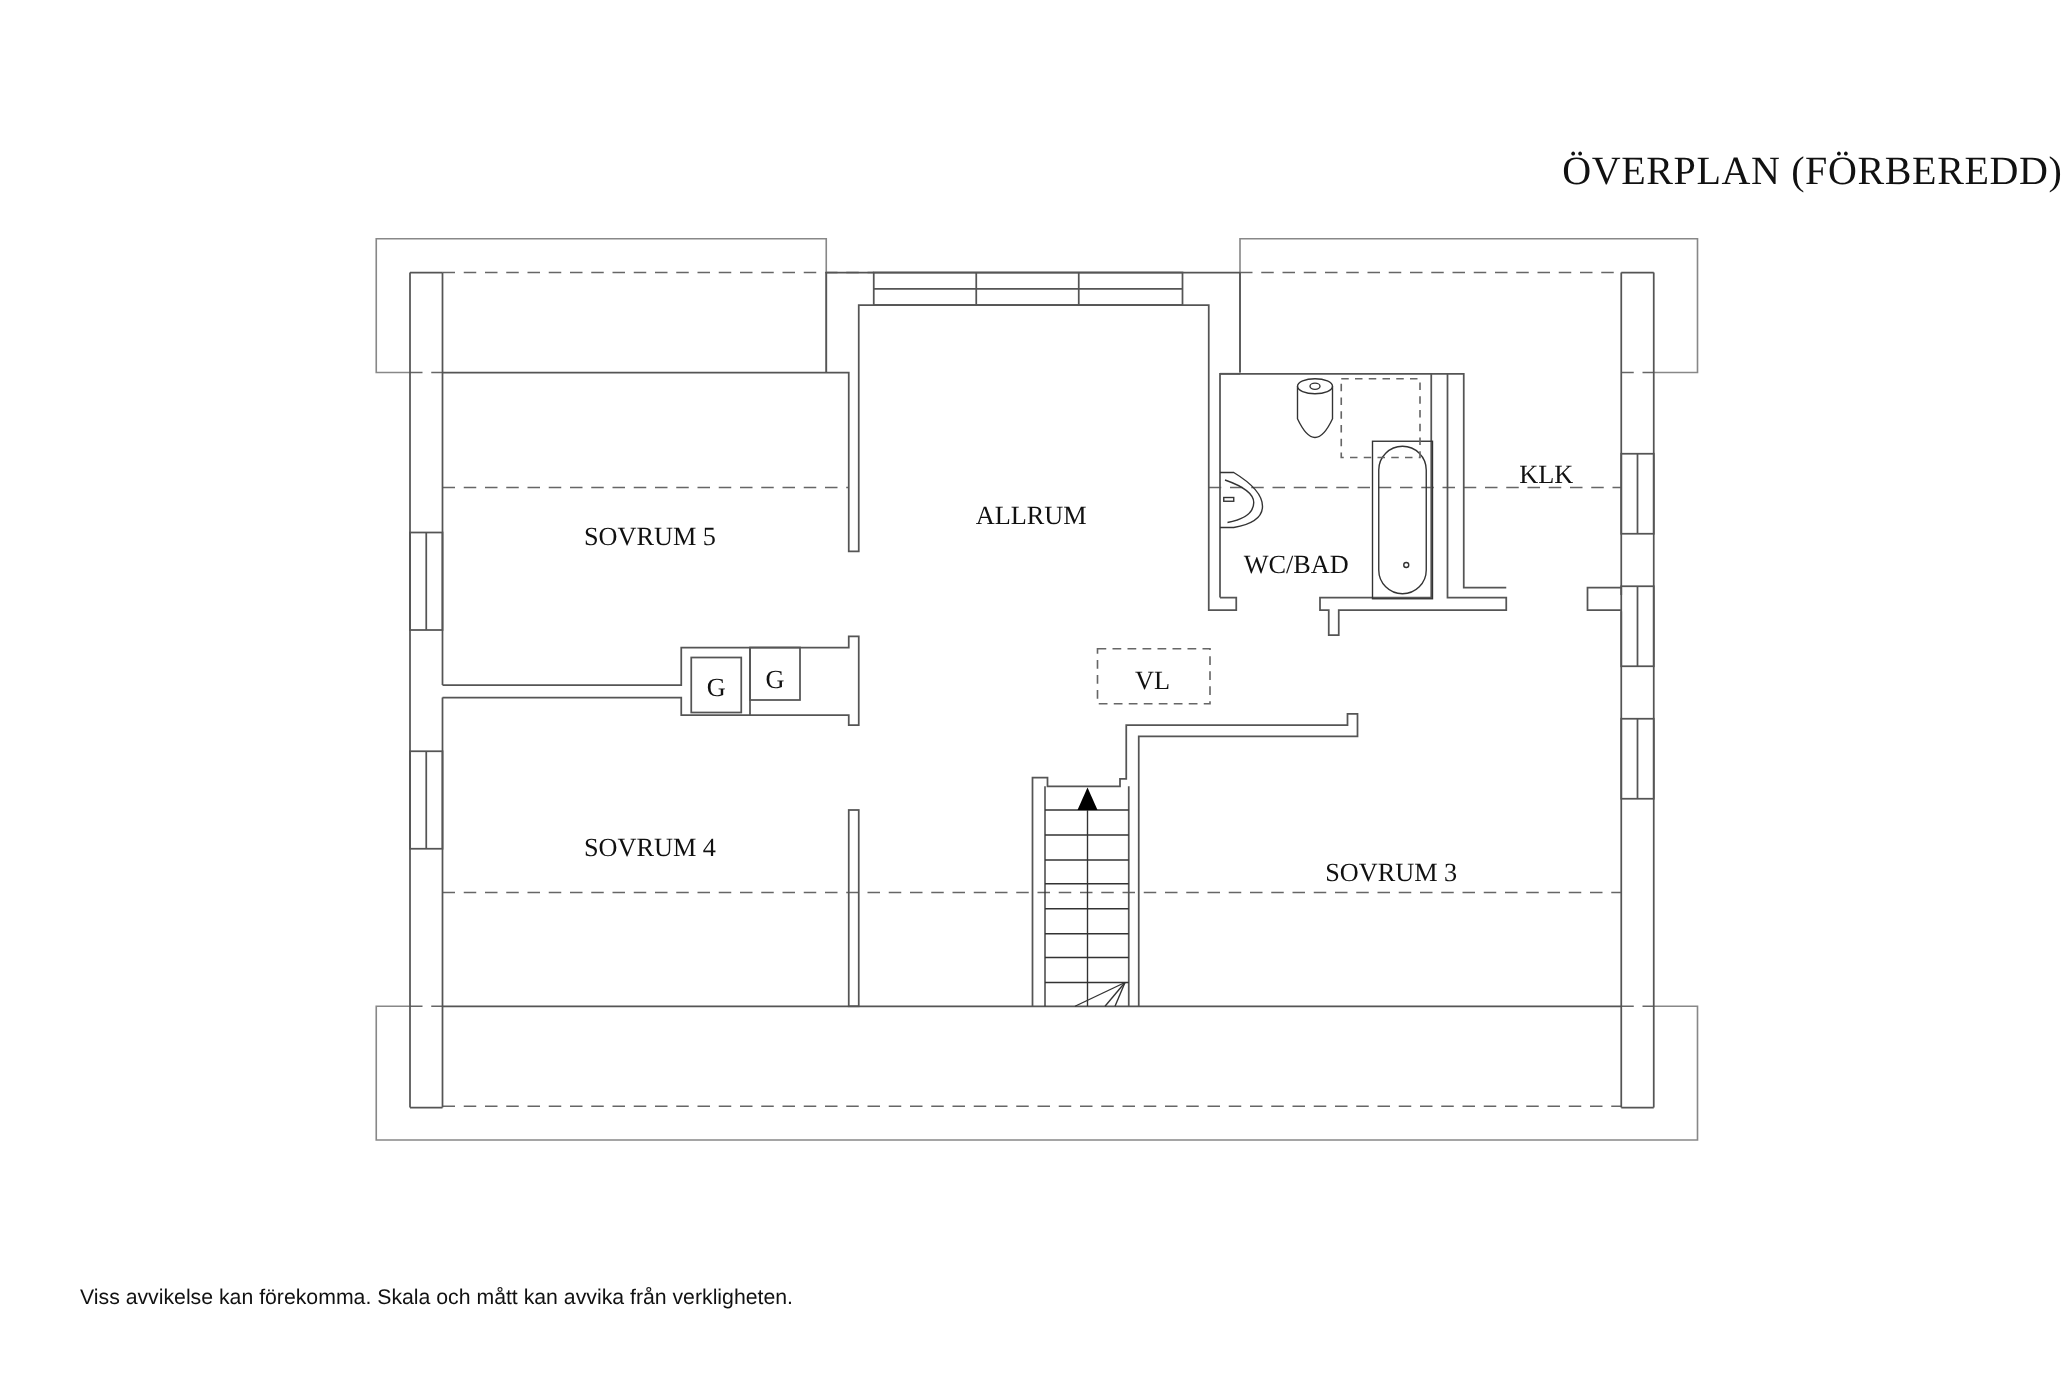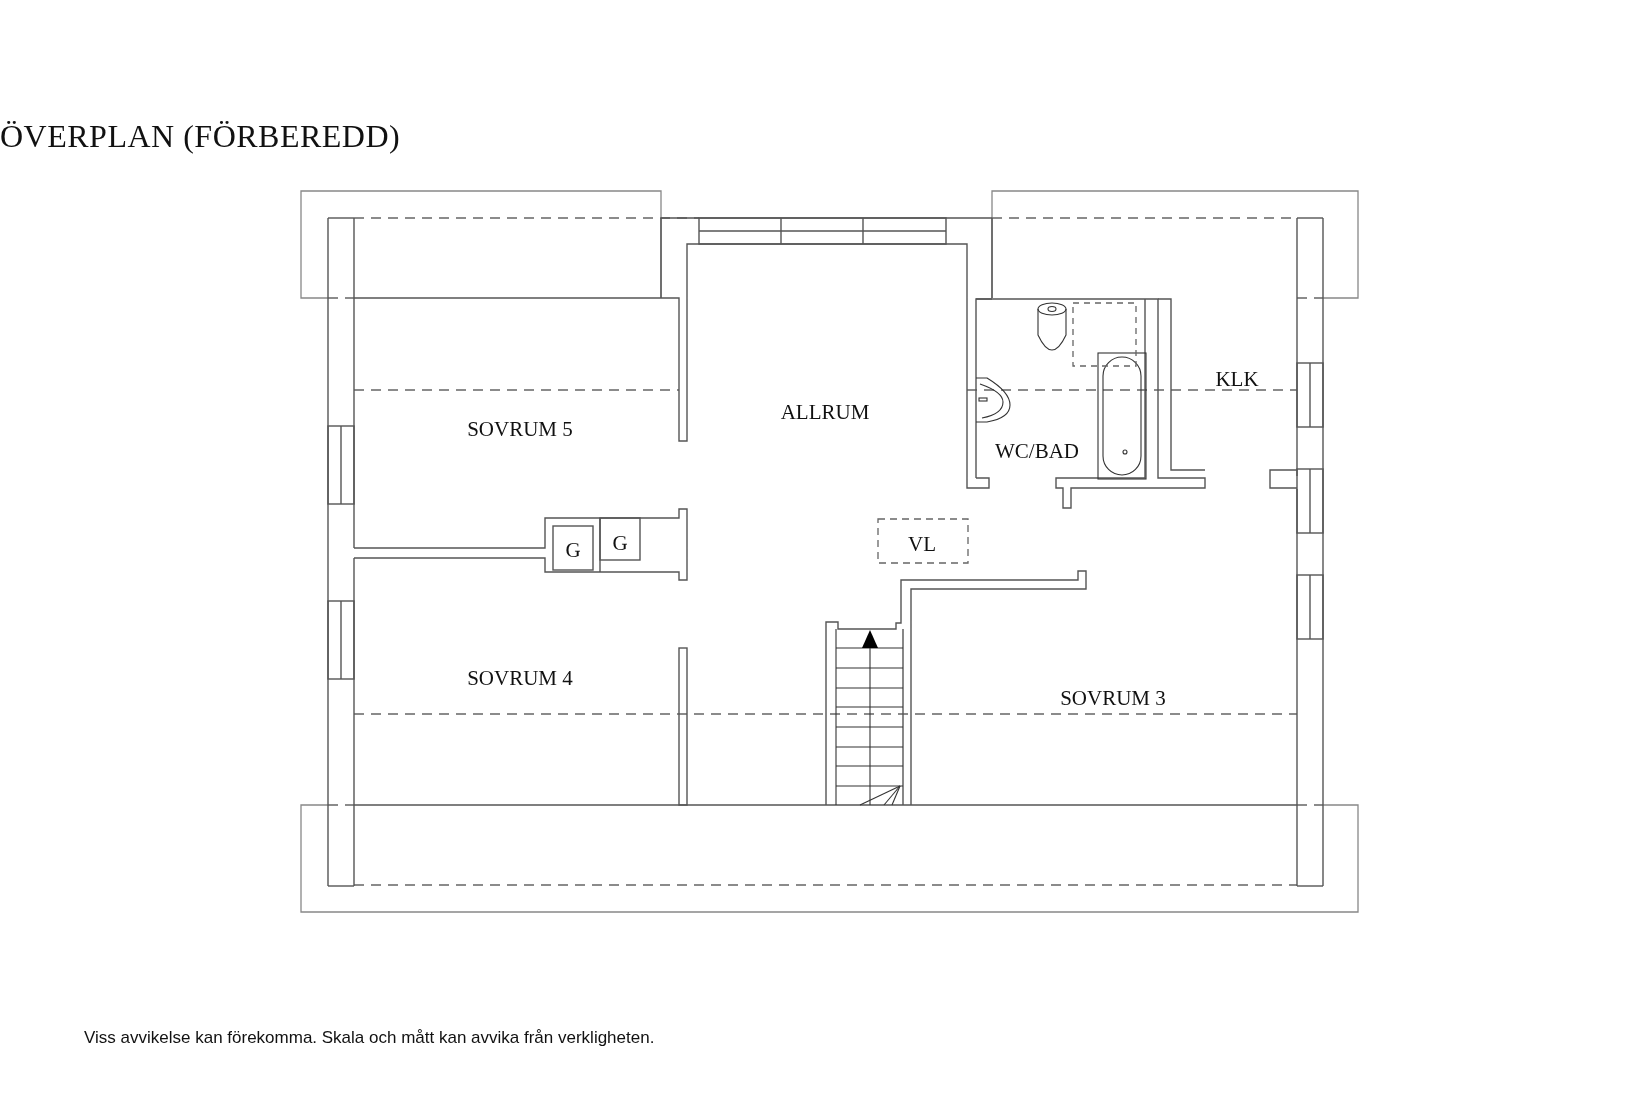--- a/index.html
+++ b/index.html
@@ -1,21 +1,21 @@
 <!DOCTYPE html>
 <html><head>
 <meta charset="utf-8">
 <style>
   html,body{margin:0;padding:0;background:#ffffff;}
   body{width:1650px;height:1100px;position:relative;overflow:hidden;}
   #plan{position:absolute;left:0;top:0;width:1650px;height:1100px;}
-  .title{position:absolute;left:0;width:1650px;top:118px;text-align:left;
+  .title{position:absolute;left:0;width:1650px;top:118px;text-align:right;
     font-family:"Liberation Serif","DejaVu Serif",serif;font-size:32px;color:#111;letter-spacing:0.5px;}
   .footer{position:absolute;left:64px;top:1028px;font-family:"Liberation Sans","DejaVu Sans",sans-serif;
-    font-size:17px;color:#111;margin-left:20px;}
+    font-size:17px;color:#111;}
   .lbl{font-family:"Liberation Serif","DejaVu Serif",serif;fill:#111;font-size:21px;}
   .w{fill:none;stroke:#555;stroke-width:1.4;}
   .g{fill:none;stroke:#888;stroke-width:1.3;}
   .d{fill:none;stroke:#666;stroke-width:1.3;stroke-dasharray:10 7;}
   .t{fill:none;stroke:#333;stroke-width:1.1;}
 </style>
 </head>
 <body>
 
 <div class="title">ÖVERPLAN (FÖRBEREDD)</div>

